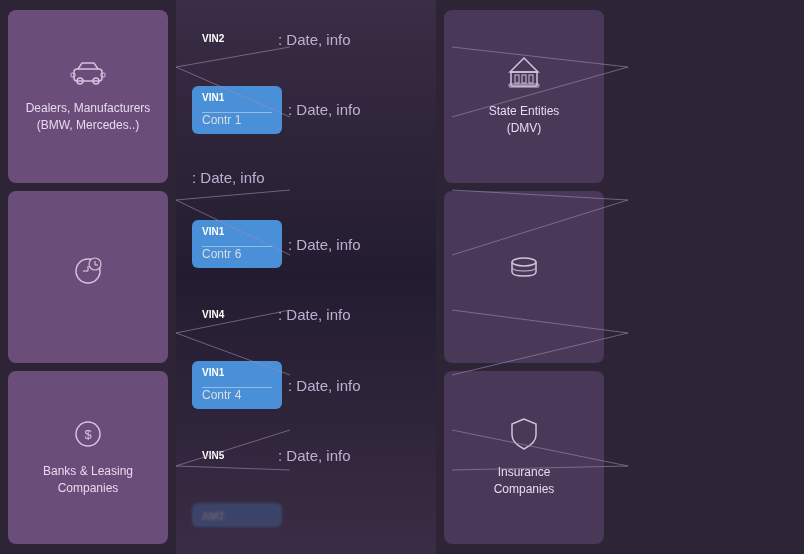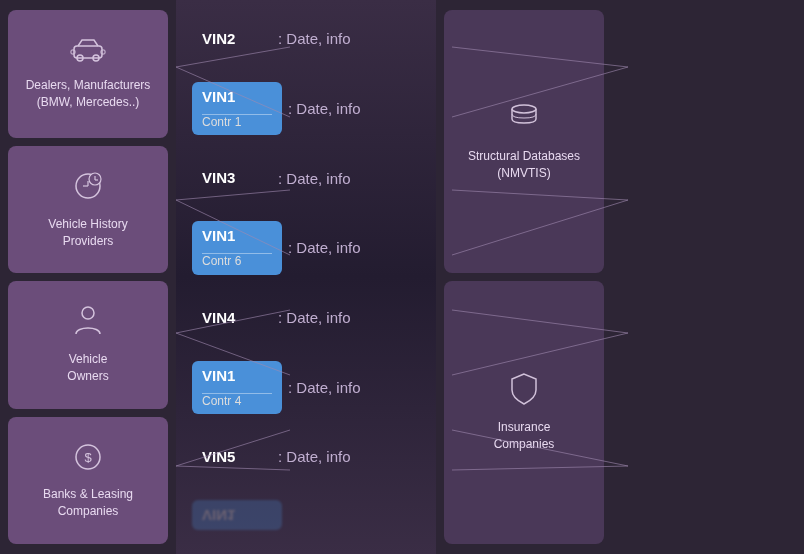--- a/index.html
+++ b/index.html
@@ -85,21 +85,21 @@
     .vin-box.blue {
       background: #4a90d9;
       gap: 8px;
     }
 
     .vin-box.dark {
       background: transparent;
     }
 
     .vin-box .vin-title {
-      font-size: 15px;
+      font-size: 10px;
       font-weight: bold;
       color: #fff;
       line-height: 1.2;
     }
 
     .vin-box .vin-sub {
       font-size: 12px;
       color: #ddd;
       line-height: 1.2;
       border-top: 1px solid rgba(255,255,255,0.4);
@@ -182,32 +182,22 @@
       <div class="icon">
         <svg width="34" height="34" viewBox="0 0 34 34" fill="none">
           <circle cx="17" cy="17" r="12" stroke="#e0d0e8" stroke-width="1.5" fill="none"></circle>
           <circle cx="24" cy="10" r="6" stroke="#e0d0e8" stroke-width="1.2" fill="#6b4d7a"></circle>
           <line x1="24" y1="7" x2="24" y2="11" stroke="#e0d0e8" stroke-width="1.2"></line>
           <line x1="24" y1="11" x2="27" y2="11" stroke="#e0d0e8" stroke-width="1.2"></line>
           <line x1="12" y1="17" x2="17" y2="17" stroke="#e0d0e8" stroke-width="1.2"></line>
           <line x1="17" y1="12" x2="17" y2="17" stroke="#e0d0e8" stroke-width="1.2"></line>
         </svg>
       </div>
-      <div class="label">Vehicle History<br>Providers</div>
-    </div>
-
-    <div class="left-box">
-      <div class="icon">
-        <svg width="32" height="34" viewBox="0 0 32 34" fill="none">
-          <circle cx="16" cy="9" r="6" stroke="#e0d0e8" stroke-width="1.5" fill="none"></circle>
-          <path d="M4 30 C4 22 28 22 28 30" stroke="#e0d0e8" stroke-width="1.5" fill="none"></path>
-        </svg>
-      </div>
-      <div class="label">Vehicle<br>Owners</div>
-    </div>
+    </div>
+
 
     <div class="left-box">
       <div class="icon">
         <svg width="32" height="32" viewBox="0 0 32 32" fill="none">
           <circle cx="16" cy="16" r="12" stroke="#e0d0e8" stroke-width="1.5" fill="none"></circle>
           <text x="16" y="21" text-anchor="middle" fill="#e0d0e8" font-size="13">$</text>
         </svg>
       </div>
       <div class="label">Banks &amp; Leasing<br>Companies</div>
     </div>
@@ -251,23 +241,20 @@
 
     <div class="center-item">
       <div class="vin-box blue" style="min-width:90px;">
         <span class="vin-title">VIN1</span>
         <span class="vin-sub">Contr 1</span>
       </div>
       <span class="date-info">: Date, info</span>
     </div>
 
     <div class="center-item">
-      <div class="vin-box dark">
-        <span class="vin-title">VIN3</span>
-      </div>
       <span class="date-info">: Date, info</span>
     </div>
 
     <div class="center-item">
       <div class="vin-box blue" style="min-width:90px;">
         <span class="vin-title">VIN1</span>
         <span class="vin-sub">Contr 6</span>
       </div>
       <span class="date-info">: Date, info</span>
     </div>
@@ -296,30 +283,42 @@
 
     <div style="display:flex;align-items:center;gap:6px;opacity:0.25;transform:scaleY(-1);filter:blur(1px);">
       <div class="vin-box blue" style="min-width:90px;">
         <span class="vin-title">VIN1</span>
       </div>
     </div>
   </div>
 
   <div class="right-col">
 
+    <div class="right-box">
+      <div class="icon">
+        <svg width="34" height="34" viewBox="0 0 34 34" fill="none">
+          <rect x="4" y="16" width="26" height="14" rx="1" stroke="#e0d0e8" stroke-width="1.5" fill="none"></rect>
+          <polygon points="17,2 3,16 31,16" stroke="#e0d0e8" stroke-width="1.5" fill="none"></polygon>
+          <rect x="2" y="28" width="30" height="3" rx="1" stroke="#e0d0e8" stroke-width="1" fill="none"></rect>
+          <rect x="8" y="19" width="4" height="8" stroke="#e0d0e8" stroke-width="1" fill="none"></rect>
+          <rect x="15" y="19" width="4" height="8" stroke="#e0d0e8" stroke-width="1" fill="none"></rect>
+          <rect x="22" y="19" width="4" height="8" stroke="#e0d0e8" stroke-width="1" fill="none"></rect>
+        </svg>
+      </div>
+      <div class="label">State Entities<br>(DMV)</div>
+    </div>
 
     <div class="right-box">
       <div class="icon">
         <svg width="32" height="34" viewBox="0 0 32 34" fill="none">
           <ellipse cx="16" cy="8" rx="12" ry="4" stroke="#e0d0e8" stroke-width="1.5" fill="none"></ellipse>
           <path d="M4 8 L4 18 Q4 22 16 22 Q28 22 28 18 L28 8" stroke="#e0d0e8" stroke-width="1.5" fill="none"></path>
           <path d="M4 13 Q4 17 16 17 Q28 17 28 13" stroke="#e0d0e8" stroke-width="1" fill="none"></path>
         </svg>
       </div>
-      <div class="label">Structural Databases<br>(NMVTIS)</div>
     </div>
 
 
     <div class="right-box">
       <div class="icon">
         <svg width="30" height="34" viewBox="0 0 30 34" fill="none">
           <path d="M15 2 L3 7 L3 18 C3 24 9 29 15 32 C21 29 27 24 27 18 L27 7 Z" stroke="#e0d0e8" stroke-width="1.5" fill="none"></path>
         </svg>
       </div>
       <div class="label">Insurance<br>Companies</div>

